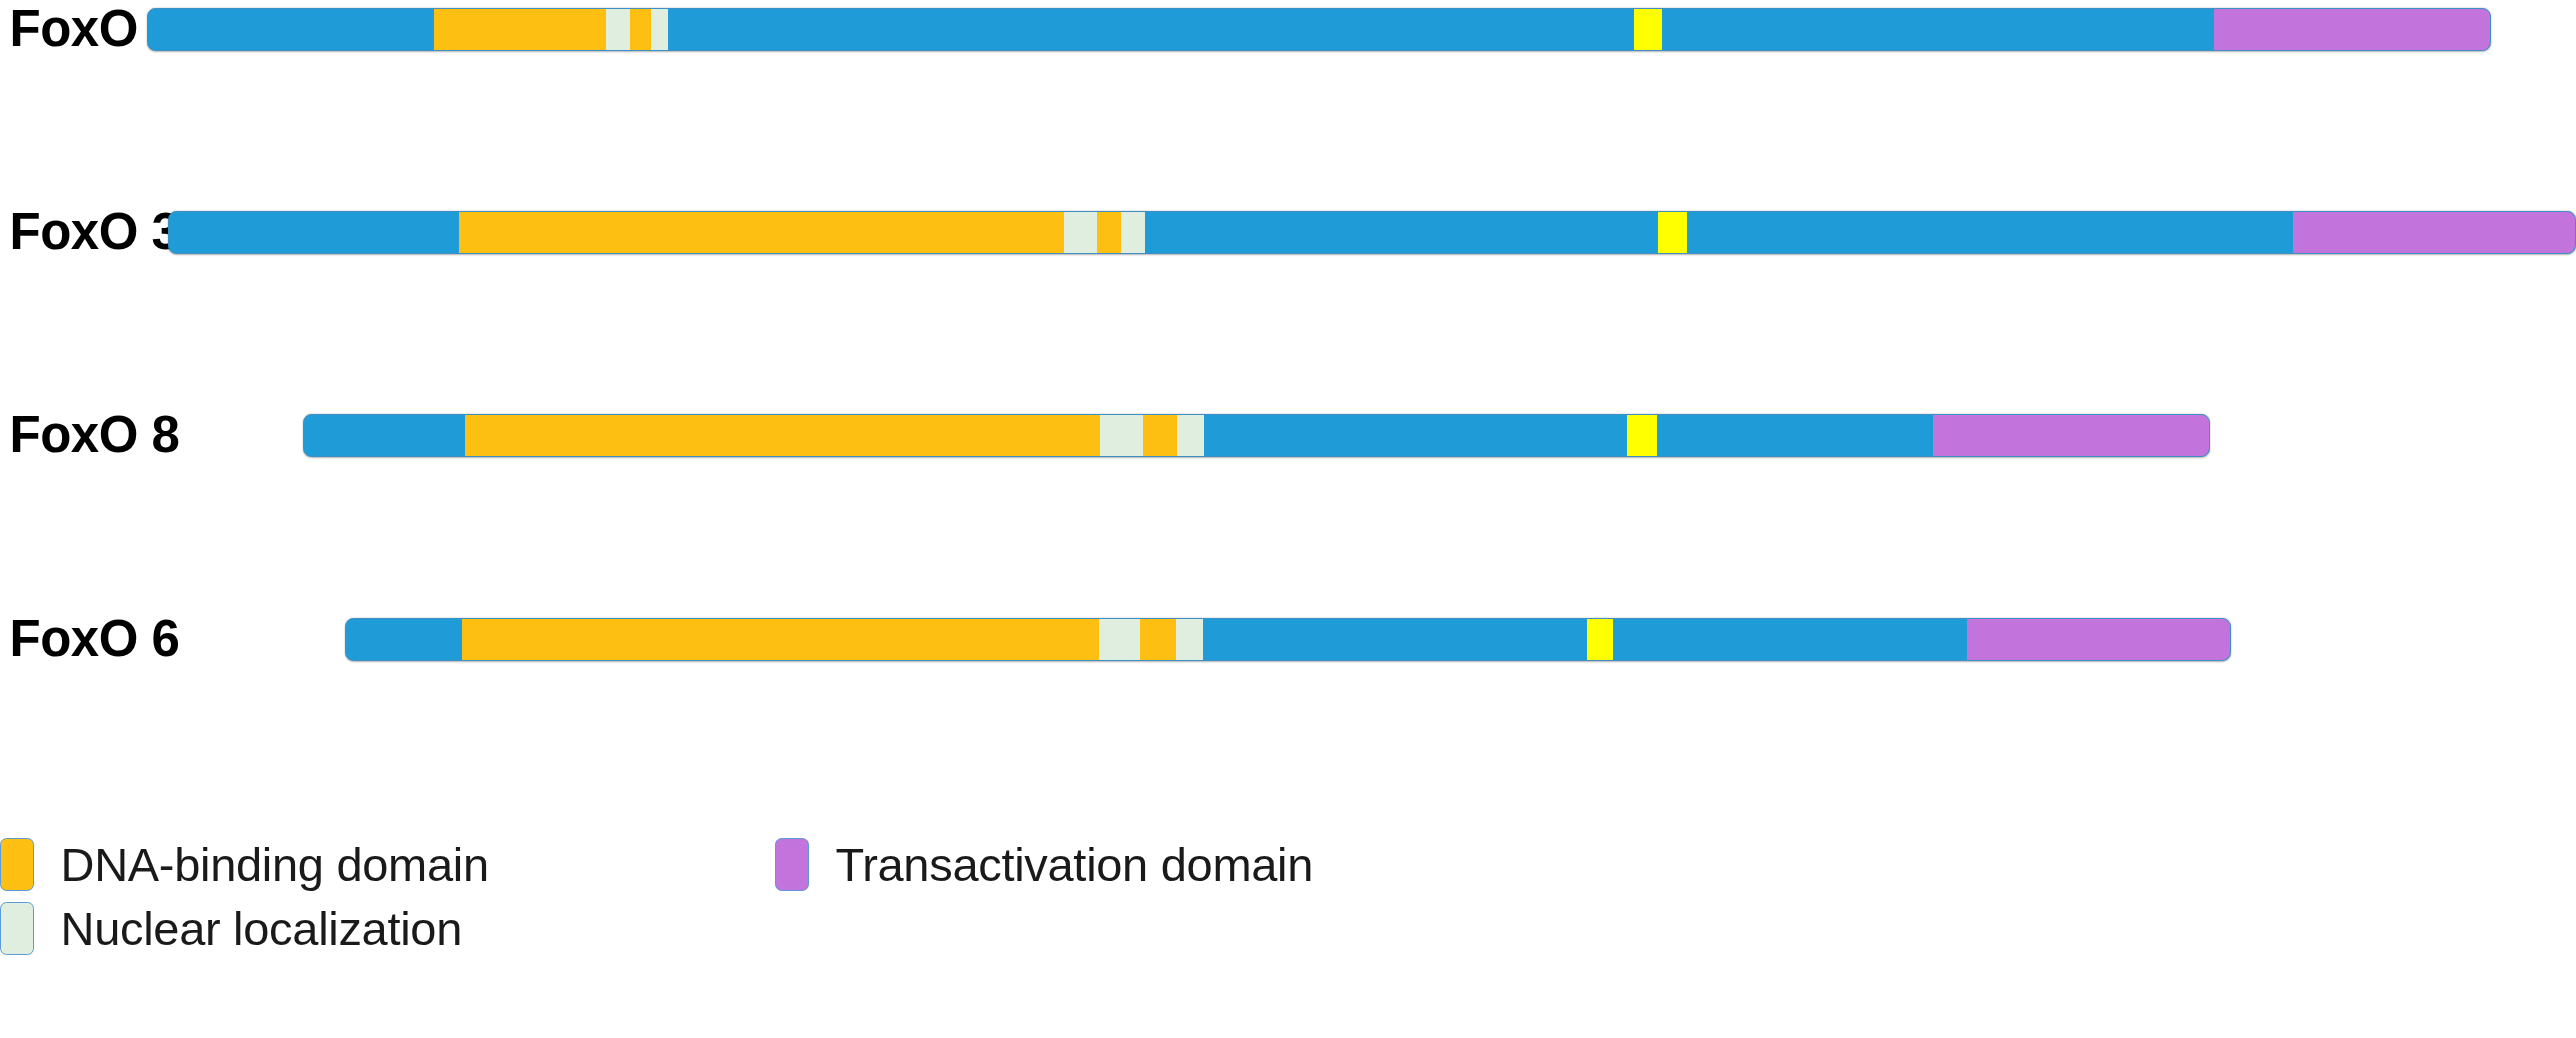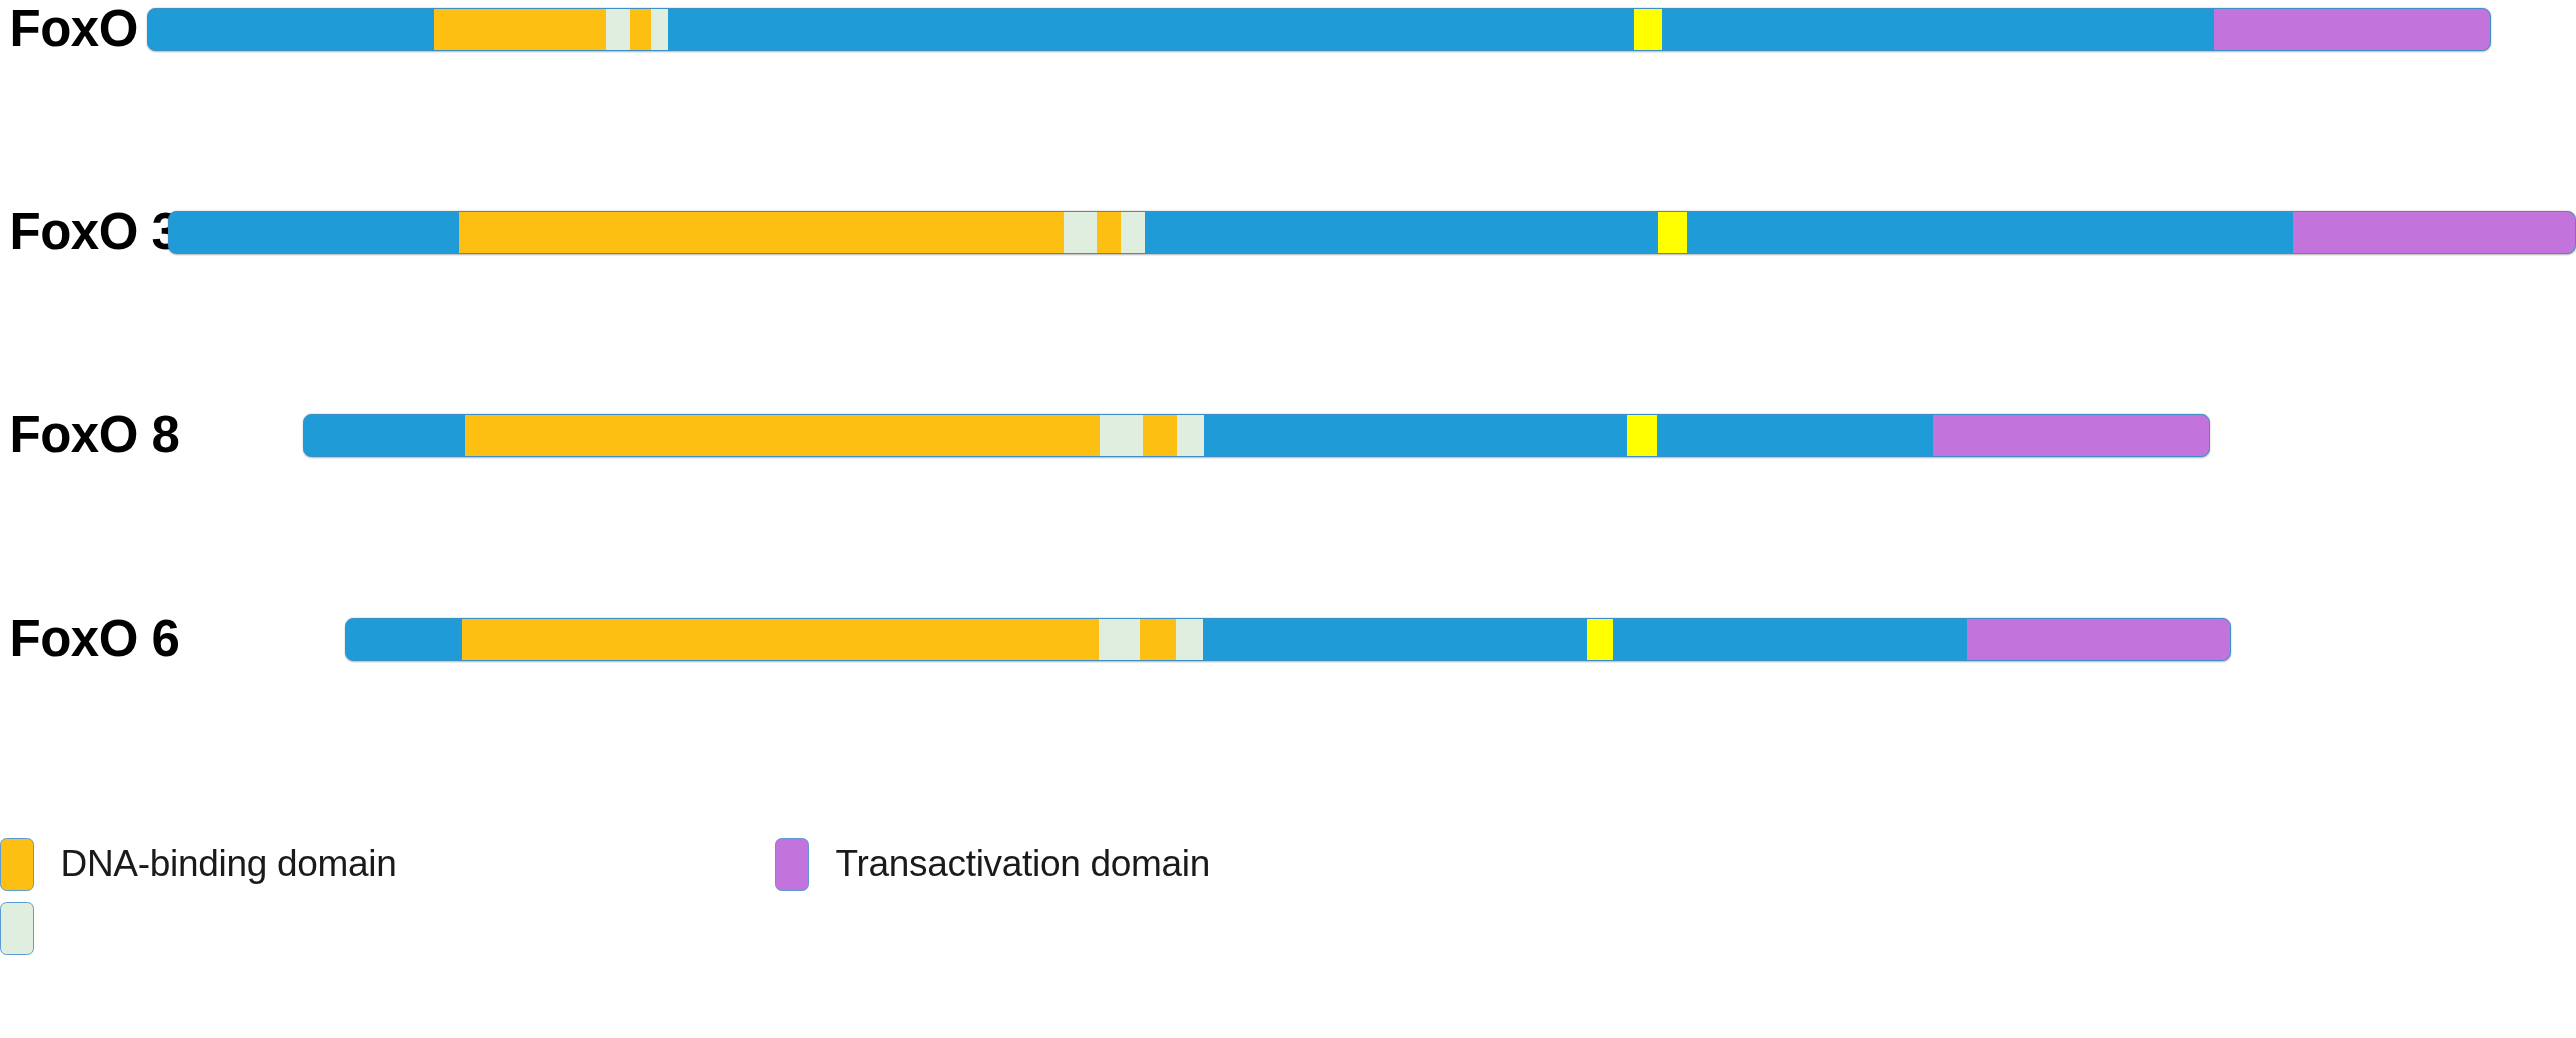--- a/index.html
+++ b/index.html
@@ -87,21 +87,21 @@
     width: 34px;
     height: 53px;
     border: 1.9px solid #5b9bd5;
     border-radius: 6.6px;
     box-sizing: border-box;
     flex: 0 0 auto;
   }
 
   .legend-text {
     margin-left: 26.5px;
-    font-size: 37px;
+    font-size: 47px;
     color: #1a1a1a;
     white-space: nowrap;
     letter-spacing: -0.3px;
   }
 </style>
 </head>
 <body>
 
 <div id="figure">
   <div id="protein-rows">
@@ -154,16 +154,17 @@
       <div class="legend-item">
         <span class="legend-swatch" style="background: rgb(253, 191, 17);"></span>
         <span class="legend-text">DNA-binding domain</span>
       </div>
       <div class="legend-item">
         <span class="legend-swatch" style="background: rgb(194, 115, 220);"></span>
         <span class="legend-text">Transactivation domain</span>
       </div>
       <div class="legend-item">
         <span class="legend-swatch" style="background: rgb(223, 238, 222);"></span>
+        <span class="legend-text">Nuclear localization</span>
       </div>
     </div>
 </div>
 
 
 </body></html>

